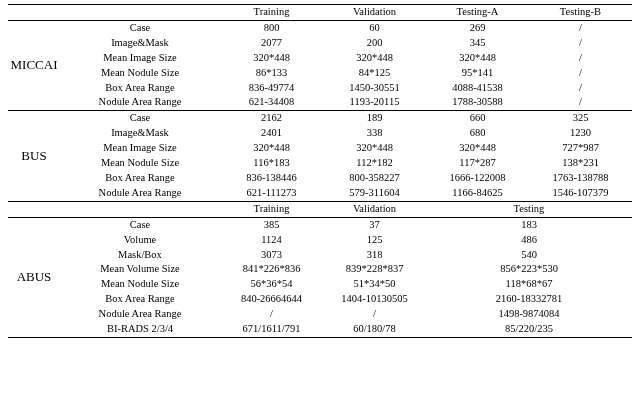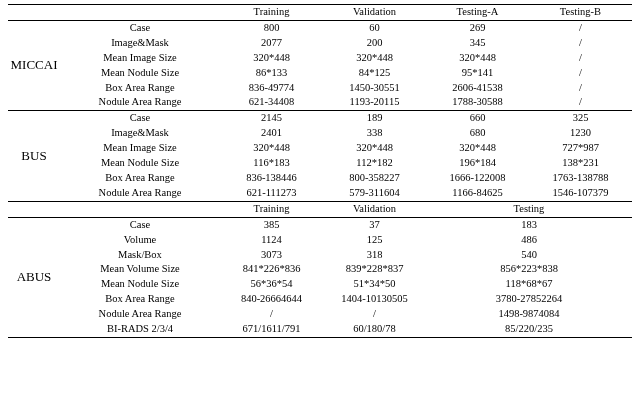--- a/index.html
+++ b/index.html
@@ -105,35 +105,35 @@
         <td class="rowlabel">Mean Nodule Size</td>
         <td>86*133</td>
         <td>84*125</td>
         <td>95*141</td>
         <td>/</td>
       </tr>
       <tr>
         <td class="rowlabel">Box Area Range</td>
         <td>836-49774</td>
         <td>1450-30551</td>
-        <td>2606-41538</td>
+        <td>4088-41538</td>
         <td>/</td>
       </tr>
       <tr>
         <td class="rowlabel">Nodule Area Range</td>
         <td>621-34408</td>
         <td>1193-20115</td>
         <td>1788-30588</td>
         <td>/</td>
       </tr>
 
       <tr class="rule-mid">
         <td class="grp-label" rowspan="6">BUS</td>
         <td class="rowlabel">Case</td>
-        <td>2145</td>
+        <td>2162</td>
         <td>189</td>
         <td>660</td>
         <td>325</td>
       </tr>
       <tr>
         <td class="rowlabel">Image&amp;Mask</td>
         <td>2401</td>
         <td>338</td>
         <td>680</td>
         <td>1230</td>
@@ -142,21 +142,21 @@
         <td class="rowlabel">Mean Image Size</td>
         <td>320*448</td>
         <td>320*448</td>
         <td>320*448</td>
         <td>727*987</td>
       </tr>
       <tr>
         <td class="rowlabel">Mean Nodule Size</td>
         <td>116*183</td>
         <td>112*182</td>
-        <td>196*184</td>
+        <td>117*287</td>
         <td>138*231</td>
       </tr>
       <tr>
         <td class="rowlabel">Box Area Range</td>
         <td>836-138446</td>
         <td>800-358227</td>
         <td>1666-122008</td>
         <td>1763-138788</td>
       </tr>
       <tr>
@@ -191,33 +191,33 @@
       <tr>
         <td class="rowlabel">Mask/Box</td>
         <td>3073</td>
         <td>318</td>
         <td colspan="2">540</td>
       </tr>
       <tr>
         <td class="rowlabel">Mean Volume Size</td>
         <td>841*226*836</td>
         <td>839*228*837</td>
-        <td colspan="2">856*223*838</td>
+        <td colspan="2">856*223*530</td>
       </tr>
       <tr>
         <td class="rowlabel">Mean Nodule Size</td>
         <td>56*36*54</td>
         <td>51*34*50</td>
         <td colspan="2">118*68*67</td>
       </tr>
       <tr>
         <td class="rowlabel">Box Area Range</td>
         <td>840-26664644</td>
         <td>1404-10130505</td>
-        <td colspan="2">3780-27852264</td>
+        <td colspan="2">2160-18332781</td>
       </tr>
       <tr>
         <td class="rowlabel">Nodule Area Range</td>
         <td>/</td>
         <td>/</td>
         <td colspan="2">1498-9874084</td>
       </tr>
       <tr>
         <td class="rowlabel">BI-RADS 2/3/4</td>
         <td>671/1611/791</td>

